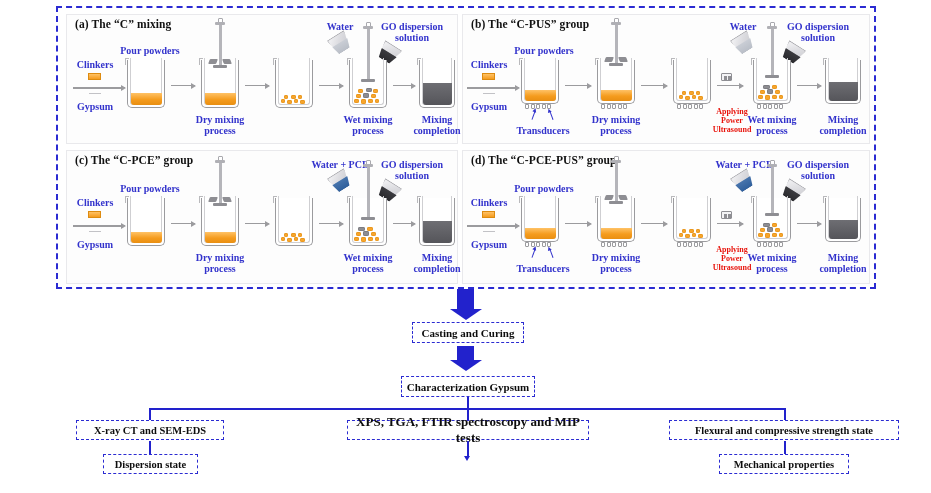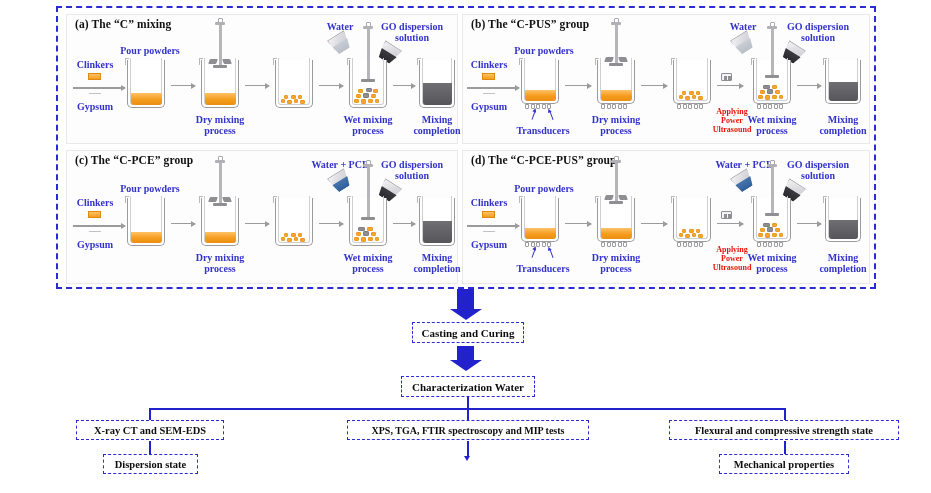--- a/index.html
+++ b/index.html
@@ -584,37 +584,37 @@
 
   <div class="fatarrow" style="left:457px; top:289px; height:20px;"></div>
 
   <div class="flowbox" style="left:412px; top:322px; width:112px; height:21px; font-size:11px;">
     <span>Casting and Curing</span>
   </div>
 
   <div class="fatarrow" style="left:457px; top:346px; height:14px;"></div>
 
   <div class="flowbox" style="left:401px; top:376px; width:134px; height:21px; font-size:11px;">
-    <span>Characterization  Water</span>
+    <span>Characterization  Gypsum</span>
   </div>
 
   <div class="vline" style="left:467px; top:397px; height:12px;"></div>
   <div class="hline" style="left:149px; top:408px; width:636px;"></div>
 
   <div class="thinarrow" style="left:149px; top:408px; height:14px;"></div>
   <div class="flowbox" style="left:76px; top:420px; width:148px; height:20px; font-size:10.5px;">
     <span>X-ray CT and SEM-EDS</span>
   </div>
   <div class="thinarrow" style="left:149px; top:441px; height:15px;"></div>
   <div class="flowbox" style="left:103px; top:454px; width:95px; height:20px; font-size:10.5px;">
     <span>Dispersion state</span>
   </div>
 
   <div class="thinarrow" style="left:467px; top:408px; height:14px;"></div>
-  <div class="flowbox" style="left:347px; top:420px; width:242px; height:20px; font-size:10px;">
+  <div class="flowbox" style="left:347px; top:420px; width:242px; height:20px; font-size:13px;">
     <span>XPS, TGA, FTIR spectroscopy and MIP tests</span>
   </div>
   <div class="thinarrow" style="left:467px; top:441px; height:15px;"></div>
 
   <div class="thinarrow" style="left:784px; top:408px; height:14px;"></div>
   <div class="flowbox" style="left:669px; top:420px; width:230px; height:20px; font-size:10.5px;">
     <span>Flexural and compressive strength state</span>
   </div>
   <div class="thinarrow" style="left:784px; top:441px; height:15px;"></div>
   <div class="flowbox" style="left:719px; top:454px; width:130px; height:20px; font-size:10.5px;">

